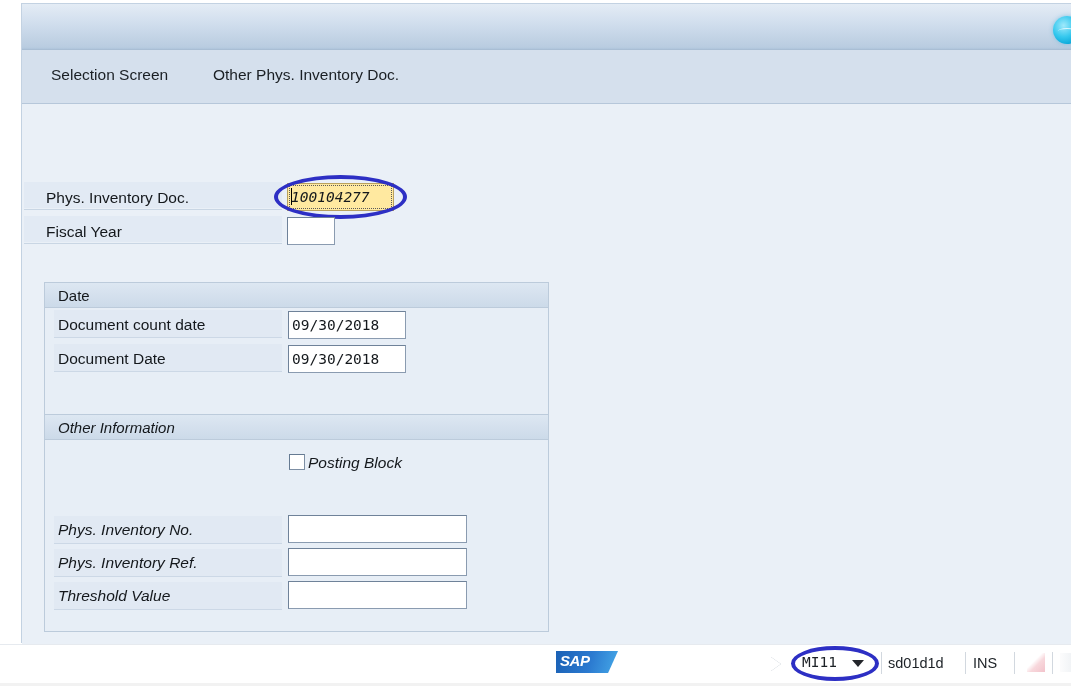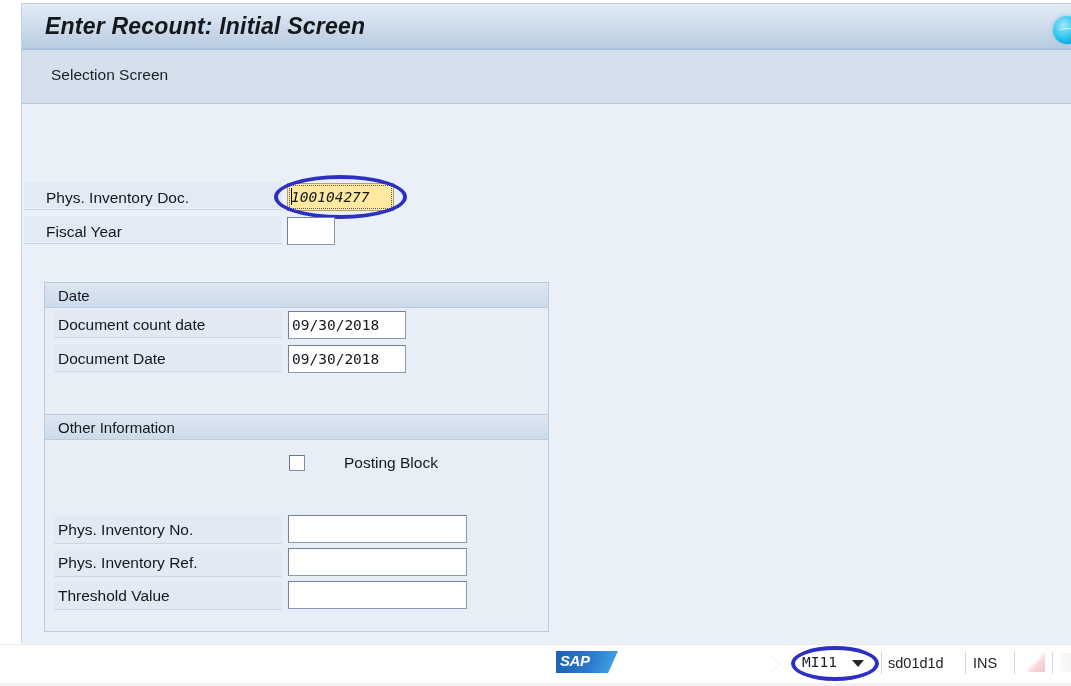--- a/index.html
+++ b/index.html
@@ -226,23 +226,21 @@
     background: #ccd8e6;
   }
   .grow-band {
     position: absolute;
     background: #e1e9f3;
   }
 
   .cbwrap {
     position: absolute;
     display: flex;
-    align-items: center;
     cursor: pointer;
-    gap: 36px;
   }
   .cbbox {
     width: 16px;
     height: 16px;
     box-sizing: border-box;
     background: #ffffff;
     border: 1px solid #7d8fa4;
     border-top-color: #657a92;
     border-left-color: #657a92;
     flex: 0 0 auto;
@@ -373,26 +371,26 @@
   }
 </style>
 </head>
 <body>
 
 <div id="app">
 
   <div id="page">
 
     <div id="titlebar">
-      <div id="title-text">Enter Recount: Initial Screen</div>
       <div id="help-globe"></div>
     </div>
 
     <div id="apptoolbar">
       <div class="tbbtn" id="btn-selection-screen">Selection Screen</div>
+      <div class="tbbtn" id="btn-other-doc">Other Phys. Inventory Doc.</div>
     </div>
 
     <div id="content">
 
       <div class="rowband" style="left:2px; top:78px; width:258px; height:26px;"></div>
       <div class="rowlabel" style="left:24px; top:85px;">Phys. Inventory Doc.</div>
       <div class="rowrule" style="left:2px; top:105px; width:258px;"></div>
 
       <div class="sapinput yellow" id="phys-inv-doc-input" style="left:265px; top:79px; width:107px;font-style:italic;"><span class="caret"></span><span>100104277</span></div>
 
@@ -418,21 +416,21 @@
         <div class="grow-label" style="left:13px; top:33px;">Document count date</div>
         <div class="grow-rule" style="left:9px; top:54px; width:228px;"></div>
         <div class="sapinput" style="left:243px; top:28px; width:118px;"><span>09/30/2018</span></div>
 
         <div class="grow-band" style="left:9px; top:61px; width:228px; height:27px;"></div>
         <div class="grow-label" style="left:13px; top:67px;">Document Date</div>
         <div class="grow-rule" style="left:9px; top:88px; width:228px;"></div>
         <div class="sapinput" style="left:243px; top:62px; width:118px;"><span>09/30/2018</span></div>
       </div>
 
-      <div class="groupbox" id="otherinfo-group" style="left:22px; top:310px; width:505px; height:218px;">
+      <div class="groupbox" id="otherinfo-group" style="left:22px; top:310px; width:505px; height:218px;font-style:italic;">
         <div class="group-header">
           <div class="group-title">Other Information</div>
         </div>
 
         <div class="cbwrap" style="left:244px; top:39px;">
           <div class="cbbox"></div>
           <div class="cblabel">Posting Block</div>
         </div>
 
 

